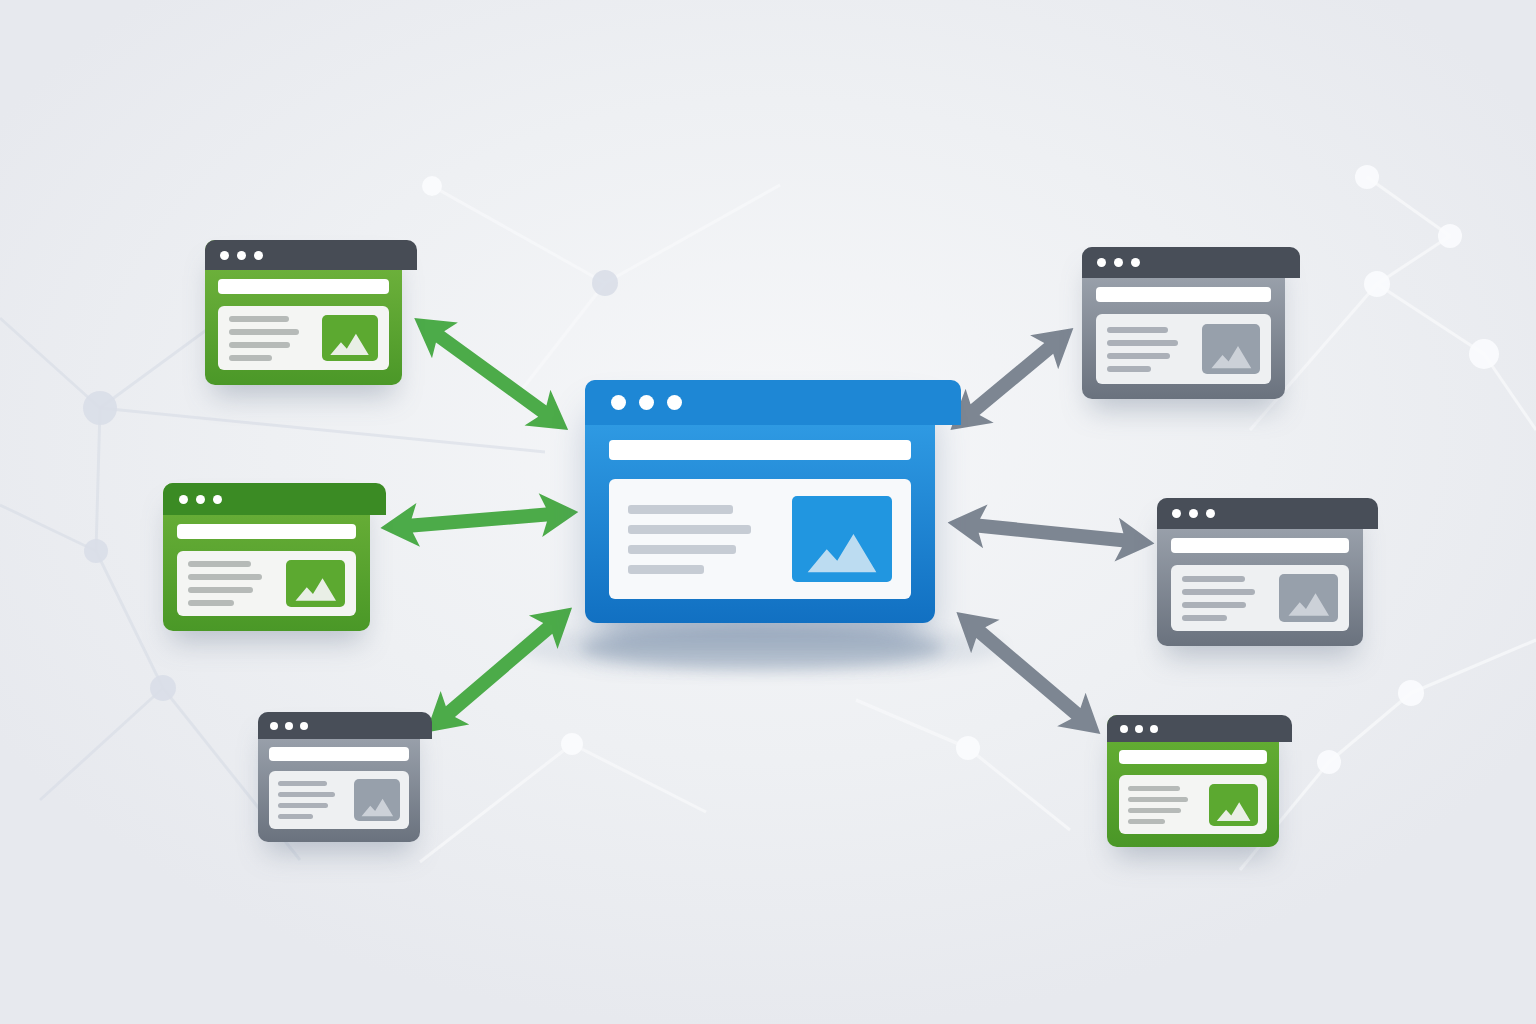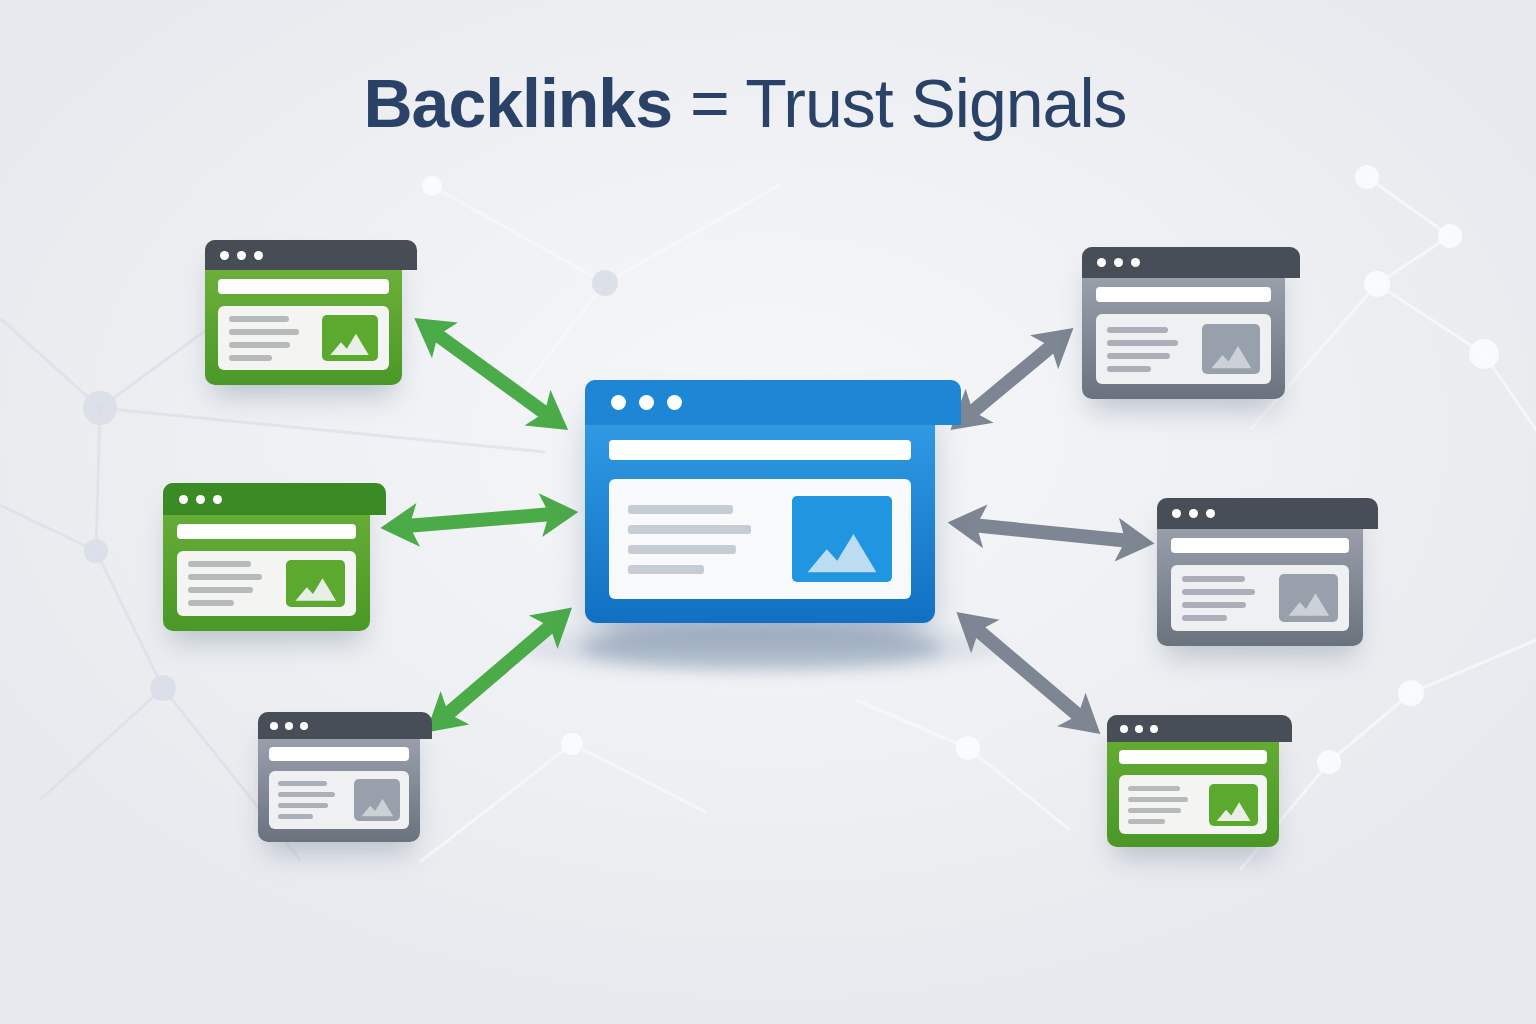--- a/index.html
+++ b/index.html
@@ -77,23 +77,20 @@
     </svg>
   <svg id="shadows" width="1536" height="1024">
     <defs>
         <filter id="soft" x="-60%" y="-200%" width="220%" height="500%">
           <feGaussianBlur stdDeviation="7"></feGaussianBlur>
         </filter>
       </defs>
   <ellipse cx="762" cy="648" rx="242" ry="26" fill="#7d92aa" opacity="0.15200000000000002" filter="url(#soft)"></ellipse>
       <ellipse cx="762" cy="648" rx="182" ry="20" fill="#7d92aa" opacity="0.38" filter="url(#soft)"></ellipse>
     </svg>
-  <h1 class="title" style="color: rgb(43, 66, 104);">
-    <span class="t-bold">Backlinks</span><span class="t-rest"> = Trust Signals</span>
-  </h1>
   <div id="arrows">
       <svg width="190.4205871222962" height="46" viewBox="0 0 190.4205871222962 46" class="arrow" style="left: 395.79px; top: 351px; transform: rotate(36.0274deg);">
         <polygon points="0,23 38,1 32,16 158.4205871222962,16 152.4205871222962,1 190.4205871222962,23 152.4205871222962,45 158.4205871222962,30 32,30 38,45" fill="#4cab49"></polygon>
       </svg>
       <svg width="198.6454127333425" height="46" viewBox="0 0 198.6454127333425 46" class="arrow" style="left: 379.677px; top: 497px; transform: rotate(-4.61992deg);">
         <polygon points="0,23 38,1 32,16 166.6454127333425,16 160.6454127333425,1 198.6454127333425,23 160.6454127333425,45 166.6454127333425,30 32,30 38,45" fill="#4cab49"></polygon>
       </svg>
       <svg width="192.2004162326398" height="46" viewBox="0 0 192.2004162326398 46" class="arrow" style="left: 402.9px; top: 646.5px; transform: rotate(-40.569deg);">
         <polygon points="0,23 38,1 32,16 160.2004162326398,16 154.2004162326398,1 192.2004162326398,23 154.2004162326398,45 160.2004162326398,30 32,30 38,45" fill="#4cab49"></polygon>
       </svg>

